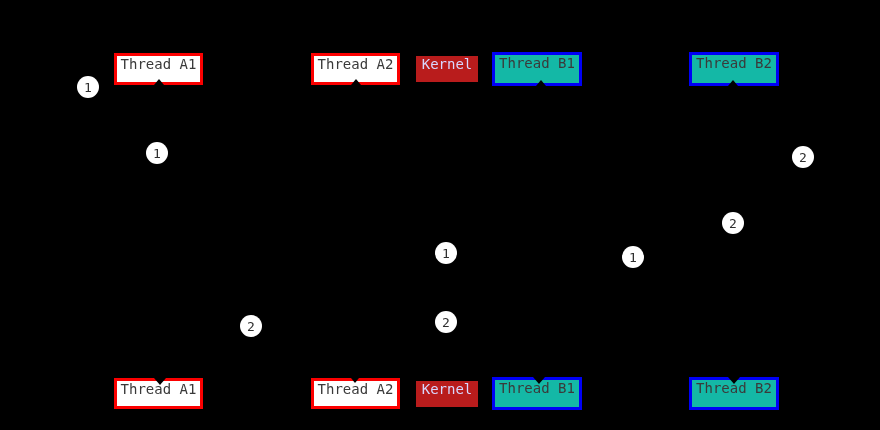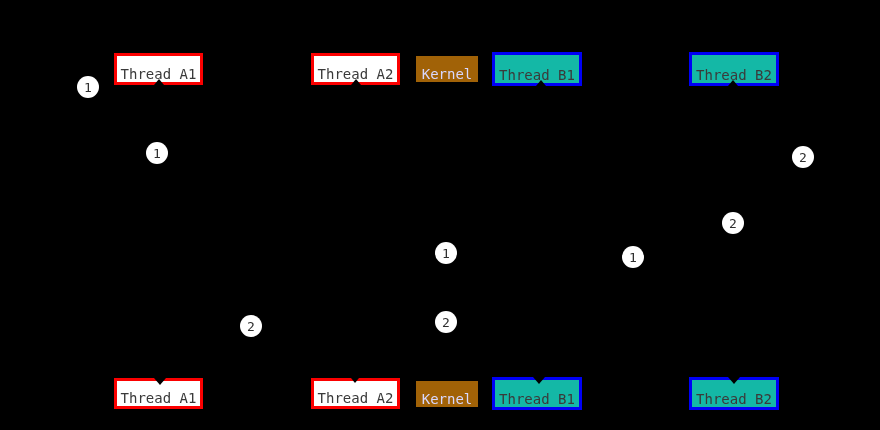--- a/index.html
+++ b/index.html
@@ -12,33 +12,33 @@
     width: 880px;
     height: 430px;
     background: #000;
     overflow: hidden;
     font-family: "DejaVu Sans Mono", "Liberation Mono", monospace;
   }
   .box {
     position: absolute;
     box-sizing: border-box;
     display: flex;
-    align-items: flex-end;
+    align-items: flex-start;
     justify-content: center;
   }
   .box.red {
     background: #ffffff;
     border: 3px solid #fb0000;
   }
   .box.blue {
     background: #14b8a6;
     border: 3px solid #0000f6;
   }
   .box.kernel {
-    background: #a16207;
+    background: #b91c1c;
     border: none;
   }
   .box .label {
     font-size: 14px;
     color: #3a3a3a;
     white-space: nowrap;
     letter-spacing: 0;
   }
   .box.kernel .label {
     color: #d8d8ff;

